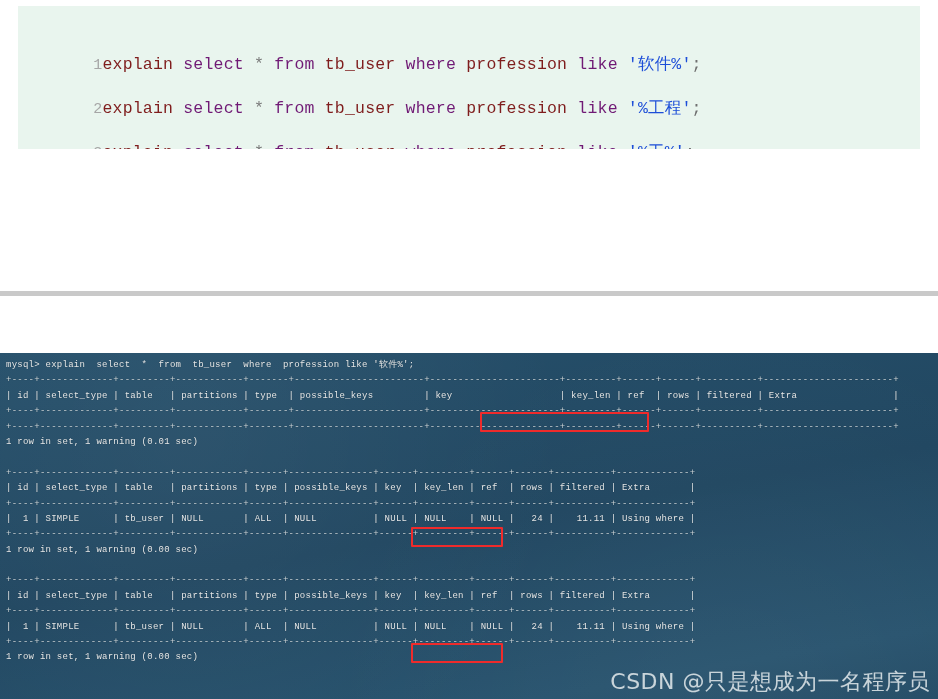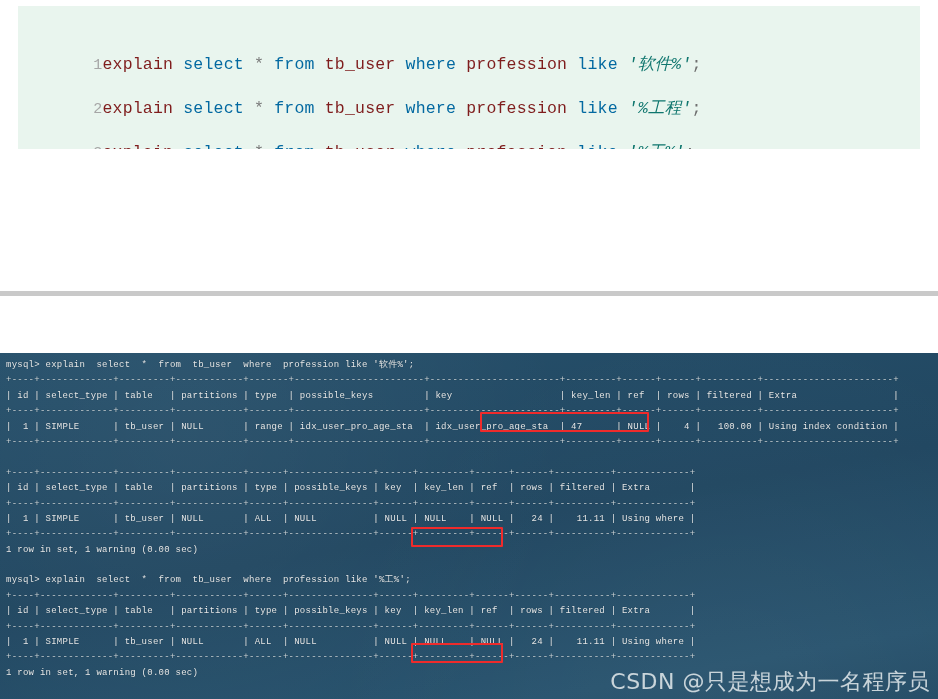--- a/index.html
+++ b/index.html
@@ -40,22 +40,22 @@
     display: inline-block;
     width: 44px;
     text-align: right;
     color: #a6a6a6;
     font-family: "Liberation Mono", "DejaVu Sans Mono", monospace;
     font-size: 15px;
     -webkit-user-select: none;
     user-select: none;
   }
   .tok-plain { color: #7f1d1d; }
-  .tok-kw    { color: #0369a1; }
-  .tok-str   { color: #0f766e; font-style: italic; }
+  .tok-kw    { color: #701a75; }
+  .tok-str   { color: #1d4ed8; }
   .tok-op    { color: #7a7a7a; }
   .tok-punc  { color: #6f6f6f; }
 
   
   .divider {
     position: absolute;
     left: 0;
     top: 291px;
     width: 938px;
     height: 5px;
@@ -132,31 +132,30 @@
 </div>
 
 <div class="divider"></div>
 
 <div class="terminal">
   <div id="term-body">
       <div class="term-line">mysql&gt; explain  select  *  from  tb_user  where  profession like '软件%';</div>
       <div class="term-line sep">+----+-------------+---------+------------+-------+-----------------------+-----------------------+---------+------+------+----------+-----------------------+</div>
       <div class="term-line">| id | select_type | table   | partitions | type  | possible_keys         | key                   | key_len | ref  | rows | filtered | Extra                 |</div>
       <div class="term-line sep">+----+-------------+---------+------------+-------+-----------------------+-----------------------+---------+------+------+----------+-----------------------+</div>
-      <div class="term-line">|  1 | SIMPLE      | tb_user | NULL       | range | idx_user_pro_age_sta  | idx_user_pro_age_sta  | 47      | NULL |    4 |   100.00 | Using index condition |</div>
       <div class="term-line sep">+----+-------------+---------+------------+-------+-----------------------+-----------------------+---------+------+------+----------+-----------------------+</div>
+      <div class="term-line">1 row in set, 1 warning (0.01 sec)</div>
       <div class="term-line blank">&nbsp;</div>
       <div class="term-line sep">+----+-------------+---------+------------+------+---------------+------+---------+------+------+----------+-------------+</div>
       <div class="term-line">| id | select_type | table   | partitions | type | possible_keys | key  | key_len | ref  | rows | filtered | Extra       |</div>
       <div class="term-line sep">+----+-------------+---------+------------+------+---------------+------+---------+------+------+----------+-------------+</div>
       <div class="term-line">|  1 | SIMPLE      | tb_user | NULL       | ALL  | NULL          | NULL | NULL    | NULL |   24 |    11.11 | Using where |</div>
       <div class="term-line sep">+----+-------------+---------+------------+------+---------------+------+---------+------+------+----------+-------------+</div>
       <div class="term-line">1 row in set, 1 warning (0.00 sec)</div>
       <div class="term-line blank">&nbsp;</div>
-      <div class="term-line">mysql&gt; explain  select  *  from  tb_user  where  profession like '%工%';</div>
       <div class="term-line sep">+----+-------------+---------+------------+------+---------------+------+---------+------+------+----------+-------------+</div>
       <div class="term-line">| id | select_type | table   | partitions | type | possible_keys | key  | key_len | ref  | rows | filtered | Extra       |</div>
       <div class="term-line sep">+----+-------------+---------+------------+------+---------------+------+---------+------+------+----------+-------------+</div>
       <div class="term-line">|  1 | SIMPLE      | tb_user | NULL       | ALL  | NULL          | NULL | NULL    | NULL |   24 |    11.11 | Using where |</div>
       <div class="term-line sep">+----+-------------+---------+------------+------+---------------+------+---------+------+------+----------+-------------+</div>
       <div class="term-line">1 row in set, 1 warning (0.00 sec)</div>
     </div>
 </div>
 
 <div class="hl-box" id="hl1"></div>

